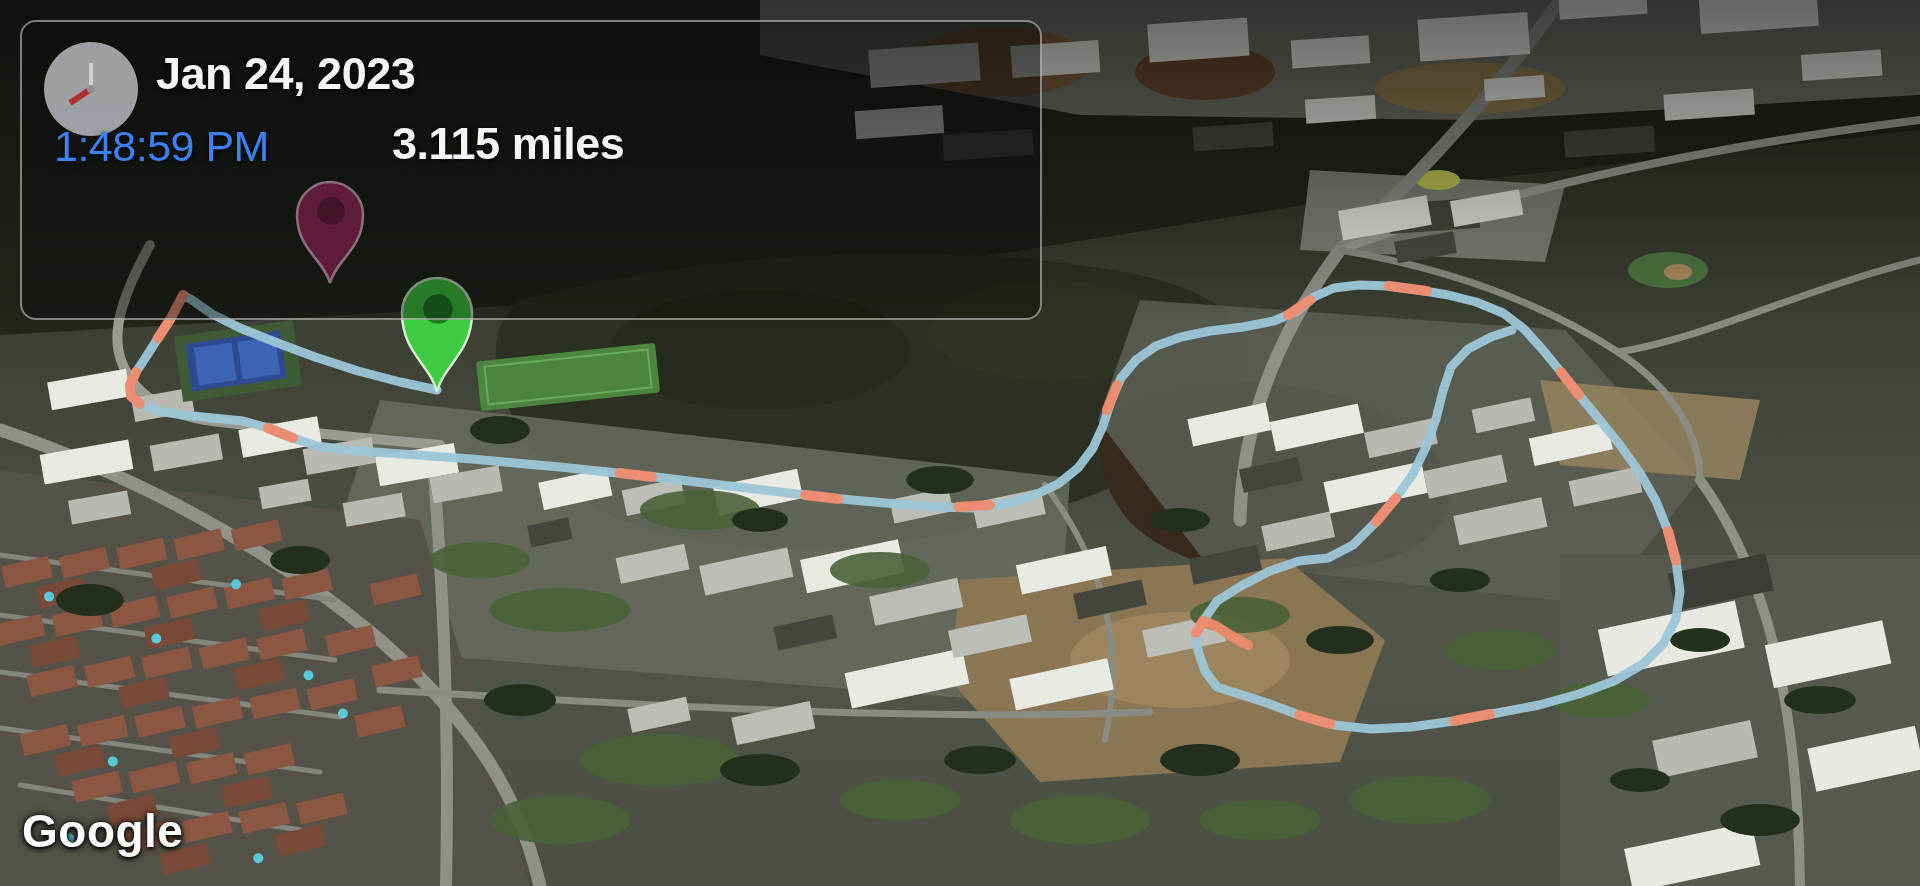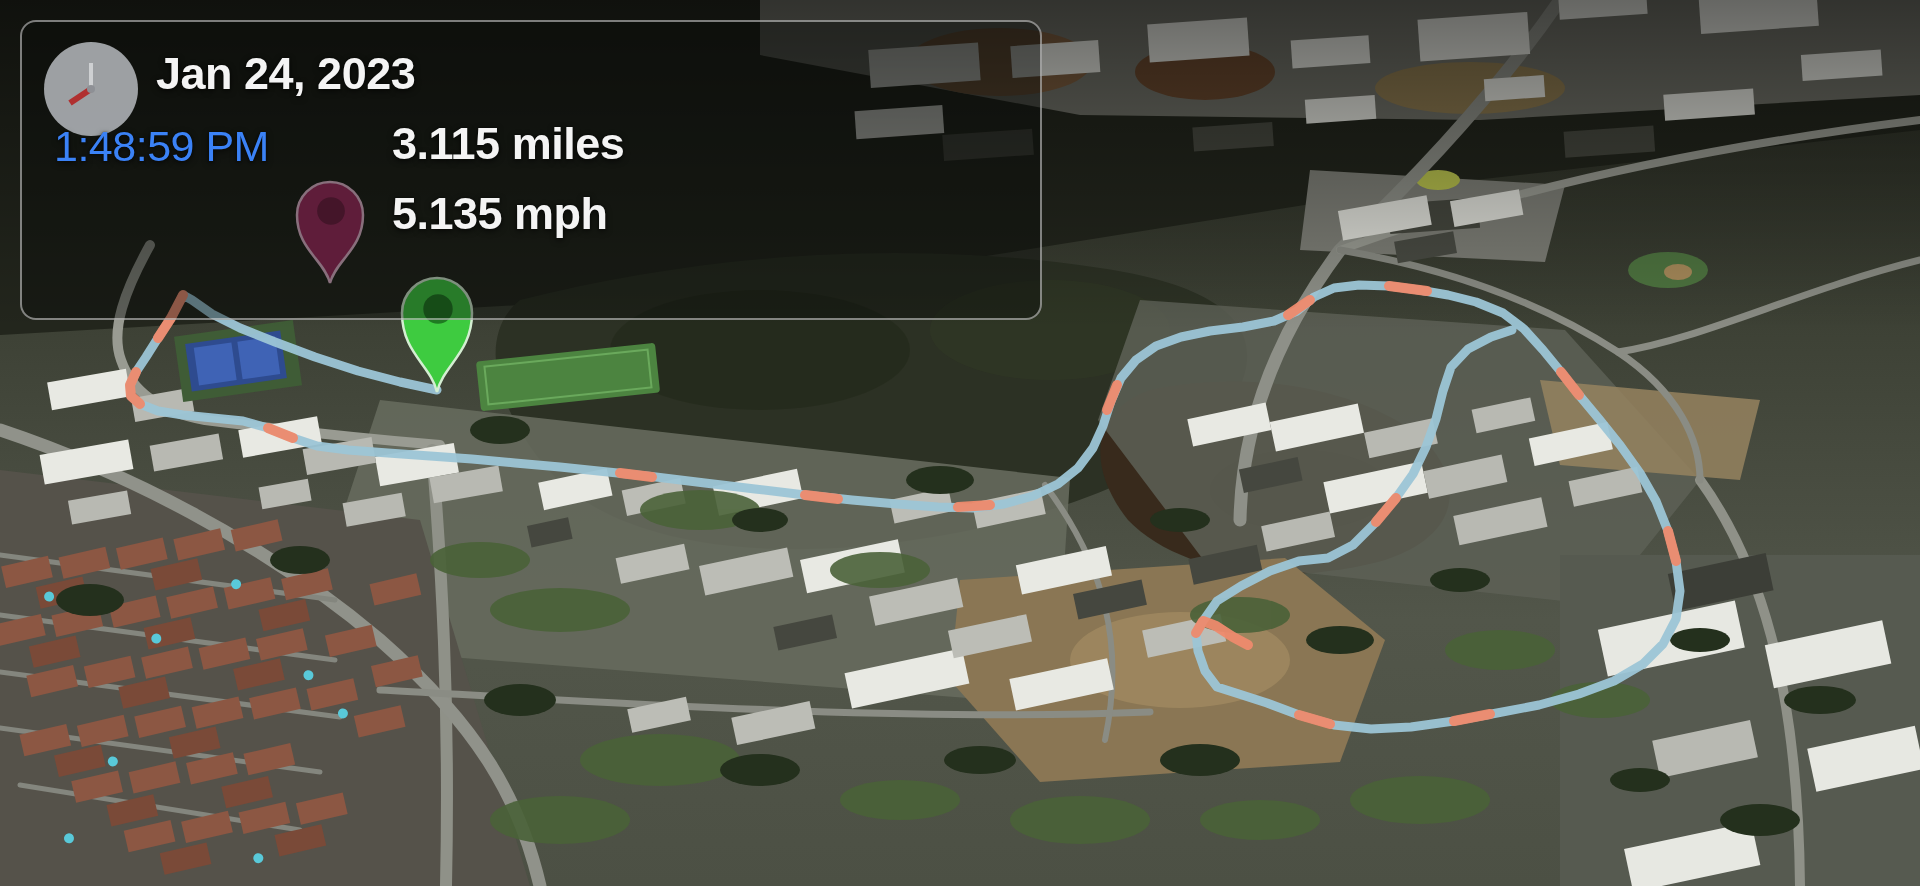--- a/index.html
+++ b/index.html
@@ -341,17 +341,17 @@
 <div class="panel">
   <svg class="clock" viewBox="0 0 96 96">
     <circle cx="48" cy="48" r="47" fill="rgba(193,196,201,0.8)"></circle>
     <line x1="48" y1="48" x2="48" y2="22" stroke="#e9eaec" stroke-width="4" opacity="0.65"></line>
     <line x1="48" y1="48" x2="27" y2="62" stroke="#b03030" stroke-width="6"></line>
     <circle cx="48" cy="48" r="4" fill="#8e9095"></circle>
   </svg>
   <div class="txt" style="left:90px;top:24px;margin-left:44px;">Jan 24, 2023</div>
   <div class="txt time" style="left:32px;top:96px;">1:48:59 PM</div>
   <div class="txt" style="left:370px;top:94px;">3.115 miles</div>
-  <div class="txt" style="left:370px;top:164px;">5.135 mph</div>
 </div>
 
+<div class="google-logo">Google</div>
 
 </div>
 
 </body></html>

